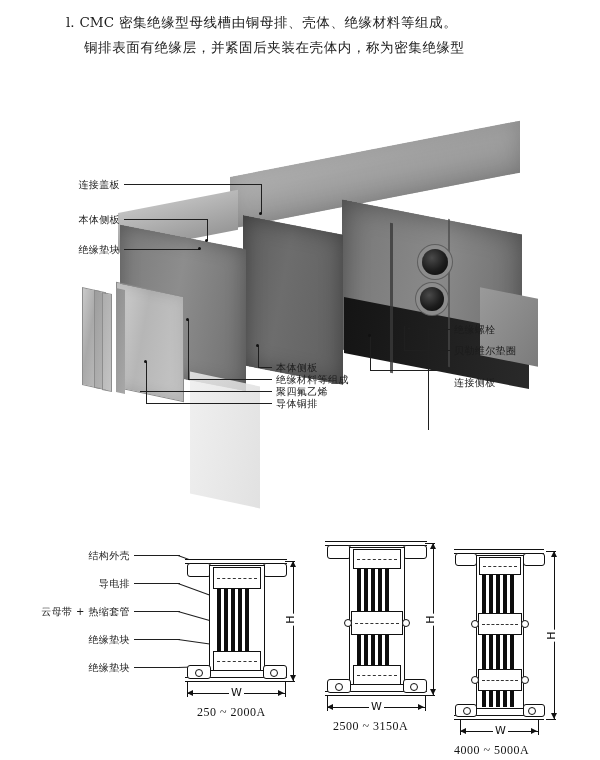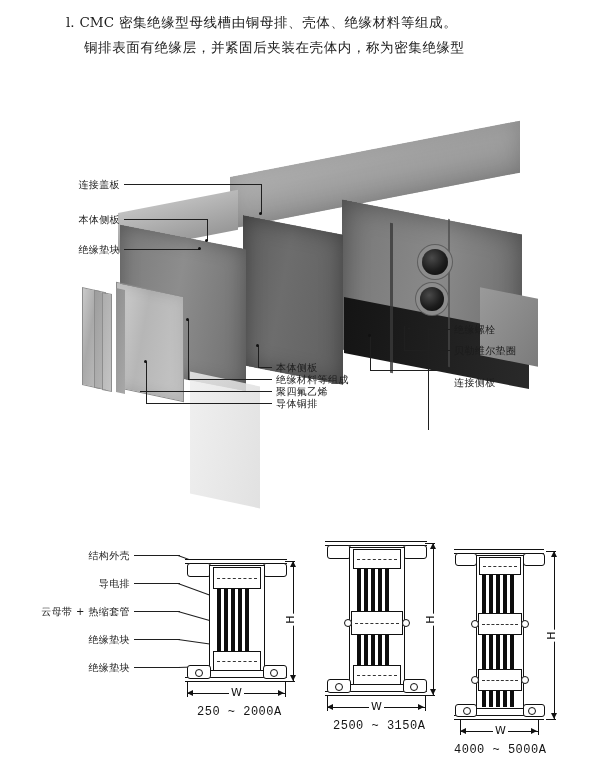--- a/index.html
+++ b/index.html
@@ -159,21 +159,21 @@
   .arrow-r{border-top:3px solid transparent;border-bottom:3px solid transparent;border-left:6px solid #111;}
   .arrow-u{border-left:3px solid transparent;border-right:3px solid transparent;border-bottom:6px solid #111;}
   .arrow-d{border-left:3px solid transparent;border-right:3px solid transparent;border-top:6px solid #111;}
   .dimtext{
     position:absolute;font-size:11px;color:#111;
     font-family:"DejaVu Sans","Liberation Sans",sans-serif;background:#fff;padding:0 2px;
   }
   .dimtext.vert{transform:rotate(-90deg);transform-origin:center;}
   .caption{
     position:absolute;font-size:12px;letter-spacing:.5px;color:#141414;
-    font-family:Liberation Mono, monospace;white-space:nowrap;
+    font-family:Liberation Serif, serif;white-space:nowrap;
   }
 </style>
 </head>
 <body>
 
 <div class="page">
 
   <div class="intro">
     <div class="intro-line first"><span class="latin marker">l.</span> <span class="latin">CMC</span> <span>密集绝缘型母线槽由铜母排、壳体、绝缘材料等组成。</span></div>
     <div class="intro-line cont">铜排表面有绝缘层，并紧固后夹装在壳体内，称为密集绝缘型</div>

